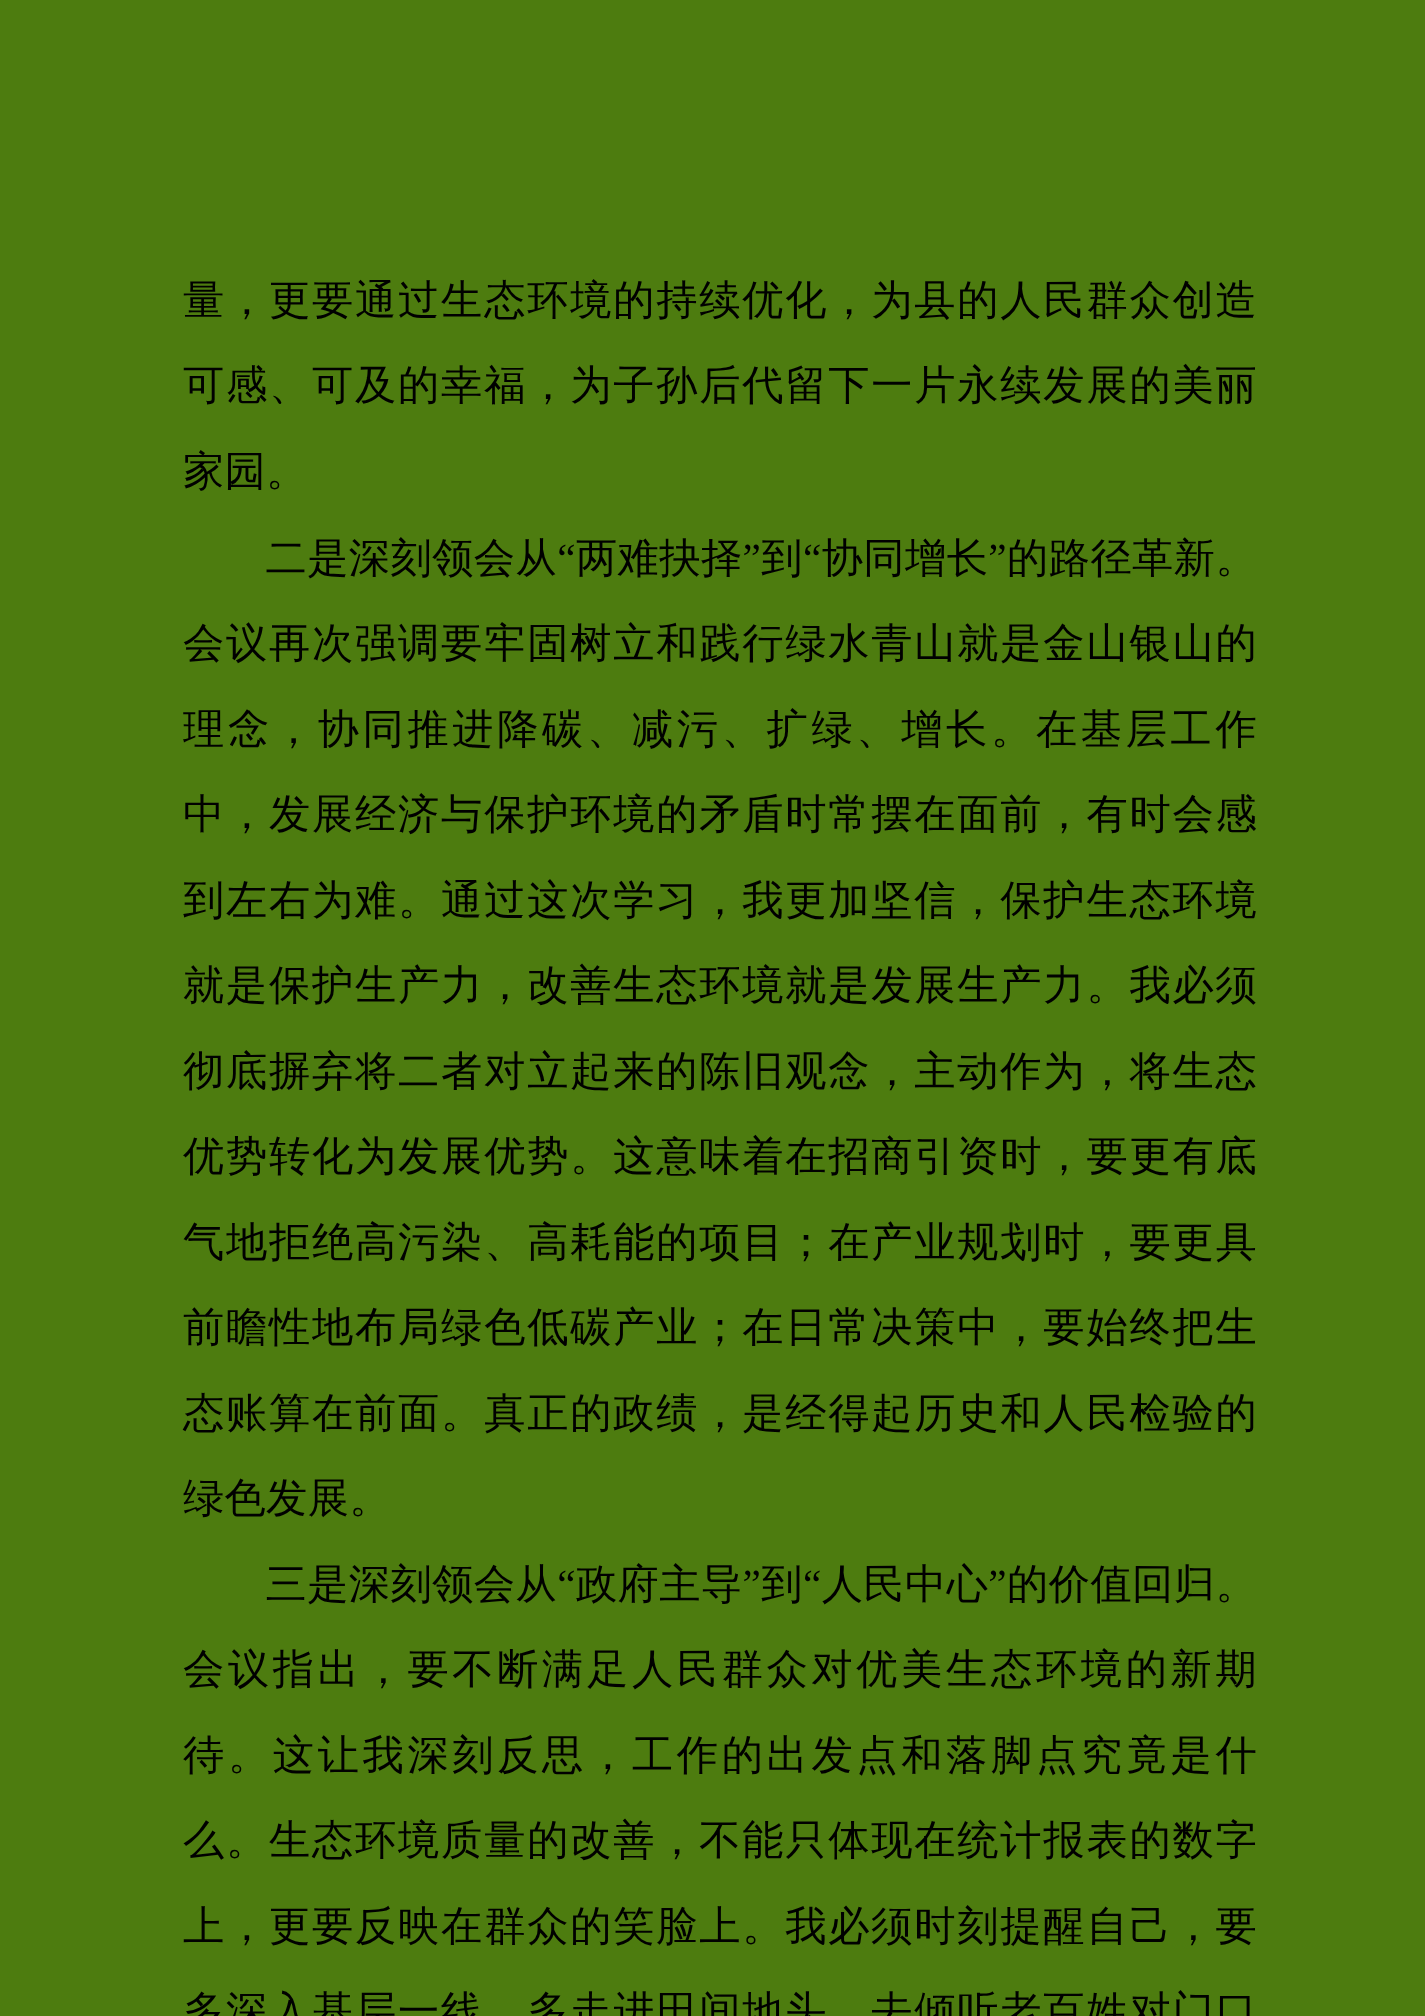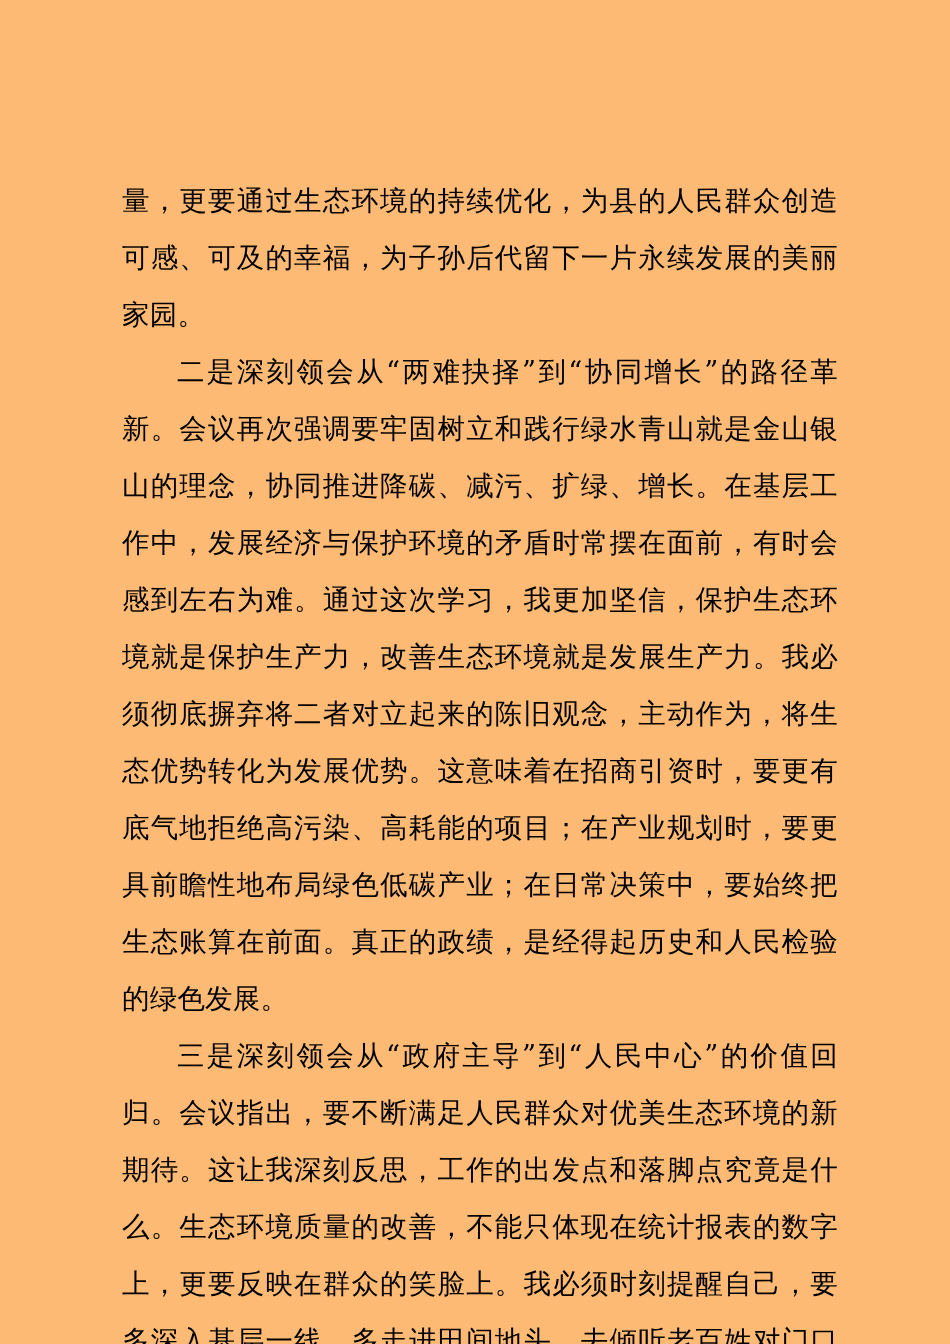--- a/index.html
+++ b/index.html
@@ -13,38 +13,39 @@
     font-family: "DejaVu Serif", "Liberation Serif", serif;
     color: #000000;
     overflow: hidden;
   }
   .page {
     position: relative;
     width: 950px;
     height: 1344px;
     box-sizing: border-box;
     padding: 172px 112px 0 122px;
-    background: #fdba74;
+    background: #4d7c0f;
   }
   .doc-body {
     font-size: 27.5px;
     line-height: 57px;
     text-align: justify;
     text-justify: inter-ideograph;
     letter-spacing: 0.2px;
   }
   .para {
     margin: 0;
     text-indent: 0;
   }
   .para.indent {
     text-indent: 2em;
   }
   .para + .para {
     margin-top: 0;
+    font-family: Liberation Serif, serif;
   }
 </style>
 </head>
 <body>
 
 <div class="page">
   <div class="doc-body">
     <p class="para">量，更要通过生态环境的持续优化，为县的人民群众创造可感、可及的幸福，为子孙后代留下一片永续发展的美丽家园。</p>
     <p class="para indent">二是深刻领会从“两难抉择”到“协同增长”的路径革新。会议再次强调要牢固树立和践行绿水青山就是金山银山的理念，协同推进降碳、减污、扩绿、增长。在基层工作中，发展经济与保护环境的矛盾时常摆在面前，有时会感到左右为难。通过这次学习，我更加坚信，保护生态环境就是保护生产力，改善生态环境就是发展生产力。我必须彻底摒弃将二者对立起来的陈旧观念，主动作为，将生态优势转化为发展优势。这意味着在招商引资时，要更有底气地拒绝高污染、高耗能的项目；在产业规划时，要更具前瞻性地布局绿色低碳产业；在日常决策中，要始终把生态账算在前面。真正的政绩，是经得起历史和人民检验的绿色发展。</p>
     <p class="para indent">三是深刻领会从“政府主导”到“人民中心”的价值回归。会议指出，要不断满足人民群众对优美生态环境的新期待。这让我深刻反思，工作的出发点和落脚点究竟是什么。生态环境质量的改善，不能只体现在统计报表的数字上，更要反映在群众的笑脸上。我必须时刻提醒自己，要多深入基层一线，多走进田间地头，去倾听老百姓对门口那条河、窗外那片天的真实感受。群众身边的急难愁盼问题，就是我工作的着力</p>

